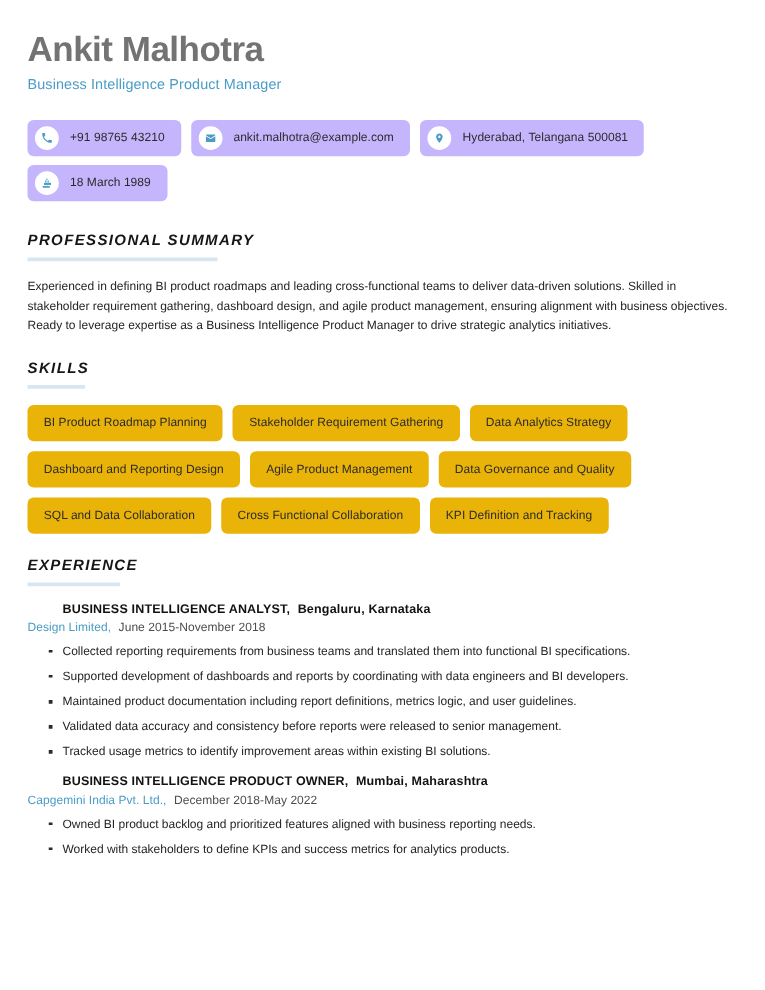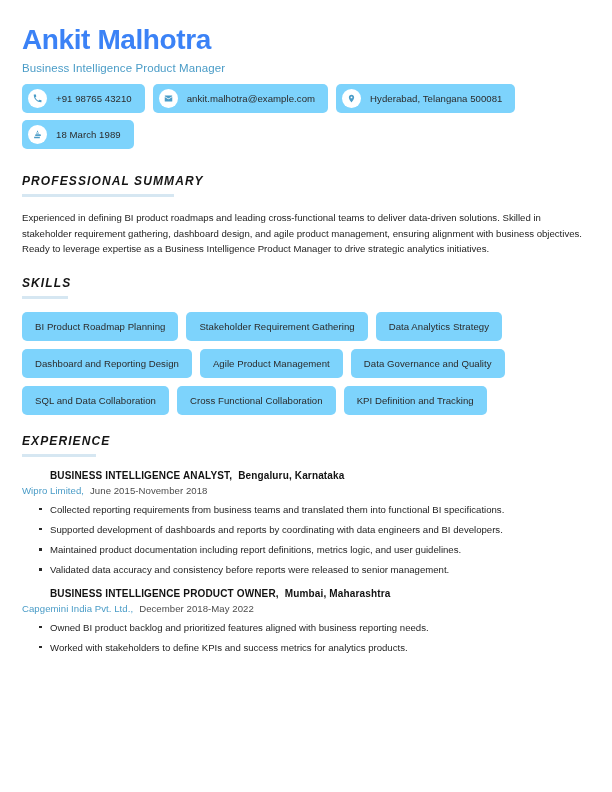--- a/index.html
+++ b/index.html
@@ -18,46 +18,46 @@
     height: 792px;
     padding: 24px 22px 0 22px;
     position: relative;
   }
 
   
   .name {
     font-size: 28px;
     font-weight: 700;
     letter-spacing: -0.4px;
-    color: #3b82f6;
+    color: #737373;
     line-height: 1.15;
     margin-bottom: 6px;
   }
 
   .job-title {
     font-size: 11.5px;
     font-weight: 400;
     color: #4a9cc7;
     letter-spacing: 0.1px;
-    margin-bottom: 10px;
+    margin-bottom: 22px;
   }
 
   .contact-rows { display: block; }
 
   .contact-row {
     display: flex;
     flex-wrap: wrap;
     gap: 8px;
     margin-bottom: 7px;
   }
 
   .chip-contact {
     display: inline-flex;
     align-items: center;
-    background: #7dd3fc;
+    background: #c4b5fd;
     border-radius: 5px;
     height: 29px;
     padding: 0 13px 0 6px;
     gap: 9px;
   }
 
   .chip-icon {
     width: 19px;
     height: 19px;
     border-radius: 50%;
@@ -110,21 +110,21 @@
 
   
   .skills-wrap {
     display: flex;
     flex-wrap: wrap;
     gap: 8px;
     max-width: 500px;
   }
 
   .chip-skill {
-    background: #7dd3fc;
+    background: #eab308;
     border-radius: 5px;
     padding: 9px 13px;
     font-size: 9.6px;
     color: #2b2b2b;
     white-space: nowrap;
     letter-spacing: 0.05px;
   }
 
   
   .job { margin-bottom: 4px; }
@@ -239,26 +239,27 @@
         <span class="chip-skill">KPI Definition and Tracking</span>
       </div>
   </div>
 
   <div class="section">
     <div class="section-head">EXPERIENCE</div>
     <div class="section-rule rule-exp"></div>
     <div>
         <div class="job">
           <div class="job-head"><span class="role">BUSINESS INTELLIGENCE ANALYST,</span><span class="loc">Bengaluru, Karnataka</span></div>
-          <div class="job-meta"><span class="company">Wipro Limited,</span><span class="dates">June 2015-November 2018</span></div>
+          <div class="job-meta"><span class="company">Design Limited,</span><span class="dates">June 2015-November 2018</span></div>
           <ul class="bullets">
             <li>Collected reporting requirements from business teams and translated them into functional BI specifications.</li>
             <li>Supported development of dashboards and reports by coordinating with data engineers and BI developers.</li>
             <li>Maintained product documentation including report definitions, metrics logic, and user guidelines.</li>
             <li>Validated data accuracy and consistency before reports were released to senior management.</li>
+            <li>Tracked usage metrics to identify improvement areas within existing BI solutions.</li>
           </ul>
         </div>
         <div class="job">
           <div class="job-head"><span class="role">BUSINESS INTELLIGENCE PRODUCT OWNER,</span><span class="loc">Mumbai, Maharashtra</span></div>
           <div class="job-meta"><span class="company">Capgemini India Pvt. Ltd.,</span><span class="dates">December 2018-May 2022</span></div>
           <ul class="bullets">
             <li>Owned BI product backlog and prioritized features aligned with business reporting needs.</li>
             <li>Worked with stakeholders to define KPIs and success metrics for analytics products.</li>
           </ul>
         </div>

